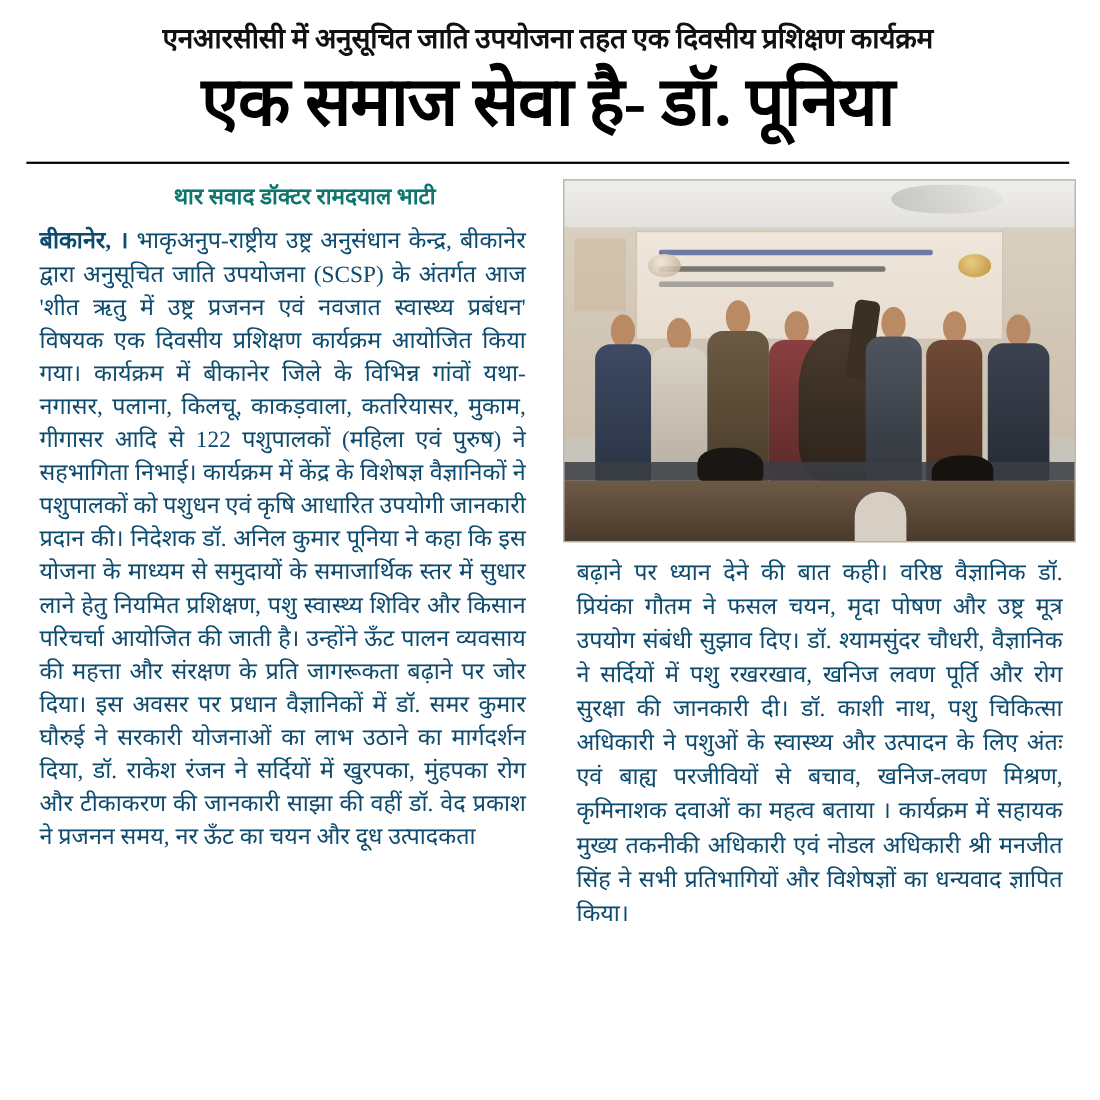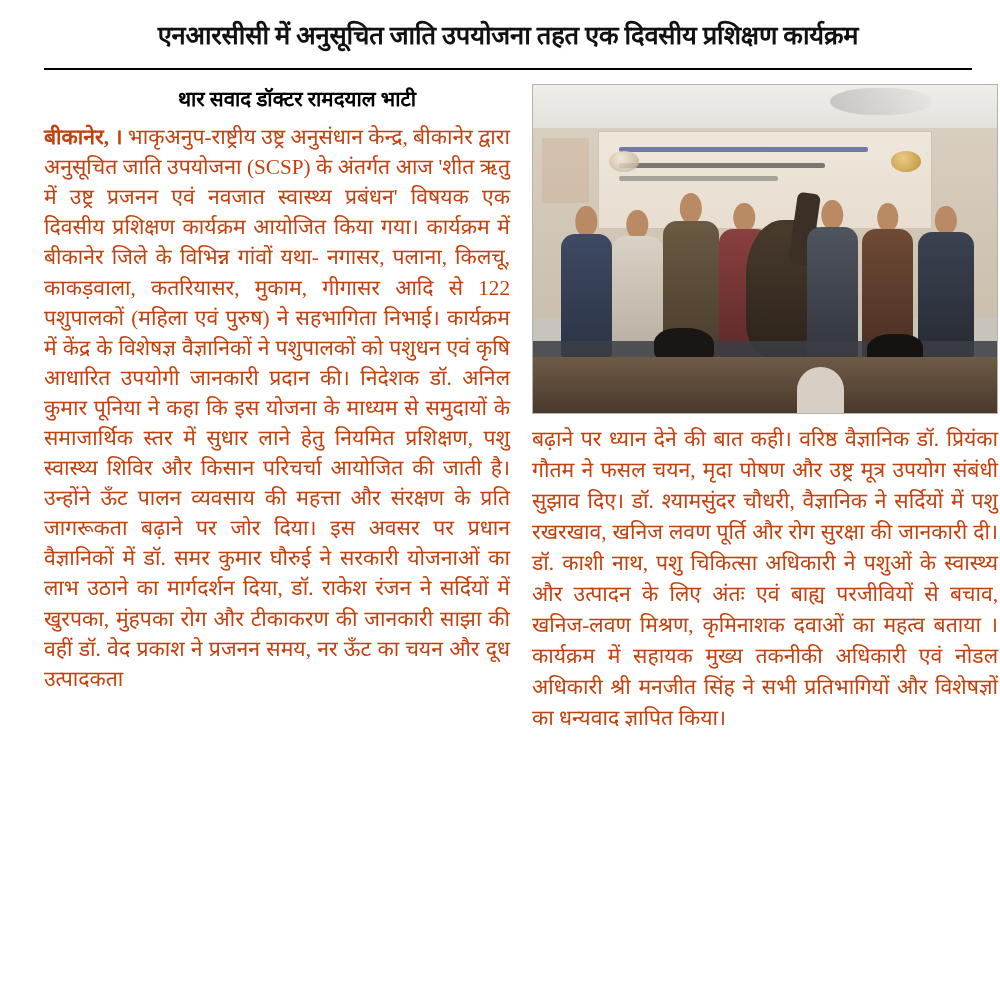--- a/index.html
+++ b/index.html
@@ -12,21 +12,21 @@
     background: #ffffff;
     font-family: "Liberation Sans", sans-serif;
     color: #000000;
     overflow: hidden;
   }
   .page {
     position: relative;
     width: 1000px;
     height: 740px;
     box-sizing: border-box;
-    padding: 22px 28px 10px 44px;
+    padding: 22px 28px 10px 24px;
   }
 
   
   .kicker {
     text-align: center;
     font-family: "Liberation Serif", serif;
     font-weight: bold;
     font-size: 25.5px;
     letter-spacing: -0.2px;
     line-height: 1.1;
@@ -63,33 +63,33 @@
     align-items: flex-start;
   }
   .col {
     width: 466px;
     flex: 0 0 466px;
   }
   .byline {
     font-family: "Liberation Serif", serif;
     font-weight: bold;
     font-size: 20.5px;
-    color: #000000;
+    color: #0f766e;
     text-align: center;
     margin: 0 0 10px 0;
     padding-left: 40px;
   }
   .body-text {
     font-family: "Liberation Serif", serif;
     font-size: 21.2px;
     line-height: 1.42;
     text-align: justify;
     text-justify: inter-word;
-    color: #c2410c;
-    margin: 0;
+    color: #0c4a6e;
+    margin: 12px;
     hyphens: none;
   }
   .body-text.right-col {
     font-size: 21.2px;
     line-height: 1.46;
   }
   .dateline {
     font-weight: bold;
   }
 
@@ -210,20 +210,21 @@
   }
 </style>
 </head>
 <body>
 
 <div class="page">
 
   <div class="kicker">एनआरसीसी में अनुसूचित जाति उपयोजना तहत एक दिवसीय प्रशिक्षण कार्यक्रम</div>
 
   <h1 class="headline">
+    <span class="l2">एक समाज सेवा है- डॉ. पूनिया</span>
   </h1>
 
   <div class="rule"></div>
 
   <div class="content">
 
     <div class="col">
       <div class="byline">थार सवाद डॉक्टर रामदयाल भाटी</div>
       <p class="body-text"><span class="dateline">बीकानेर, ।</span><span>  भाकृअनुप-राष्ट्रीय उष्ट्र अनुसंधान केन्द्र, बीकानेर द्वारा अनुसूचित जाति उपयोजना (SCSP) के अंतर्गत आज  'शीत ऋतु में उष्ट्र प्रजनन एवं नवजात स्वास्थ्य प्रबंधन' विषयक एक दिवसीय प्रशिक्षण कार्यक्रम आयोजित किया गया। कार्यक्रम में बीकानेर जिले के विभिन्न गांवों यथा- नगासर, पलाना, किलचू, काकड़वाला, कतरियासर, मुकाम, गीगासर आदि से 122 पशुपालकों (महिला एवं पुरुष) ने सहभागिता निभाई। कार्यक्रम में केंद्र के विशेषज्ञ वैज्ञानिकों ने पशुपालकों को पशुधन एवं कृषि आधारित उपयोगी जानकारी प्रदान की। निदेशक डॉ. अनिल कुमार पूनिया ने कहा कि इस योजना के माध्यम से समुदायों के समाजार्थिक स्तर में सुधार लाने हेतु नियमित प्रशिक्षण, पशु स्वास्थ्य शिविर और किसान परिचर्चा आयोजित की जाती है। उन्होंने ऊँट पालन व्यवसाय की महत्ता और संरक्षण के प्रति जागरूकता बढ़ाने पर जोर दिया। इस अवसर पर प्रधान वैज्ञानिकों में डॉ. समर कुमार घौरुई ने सरकारी योजनाओं का लाभ उठाने का मार्गदर्शन दिया, डॉ. राकेश रंजन ने सर्दियों में खुरपका, मुंहपका रोग और टीकाकरण की जानकारी साझा की वहीं डॉ. वेद प्रकाश ने प्रजनन समय, नर ऊँट का चयन और दूध उत्पादकता</span></p>
     </div>

